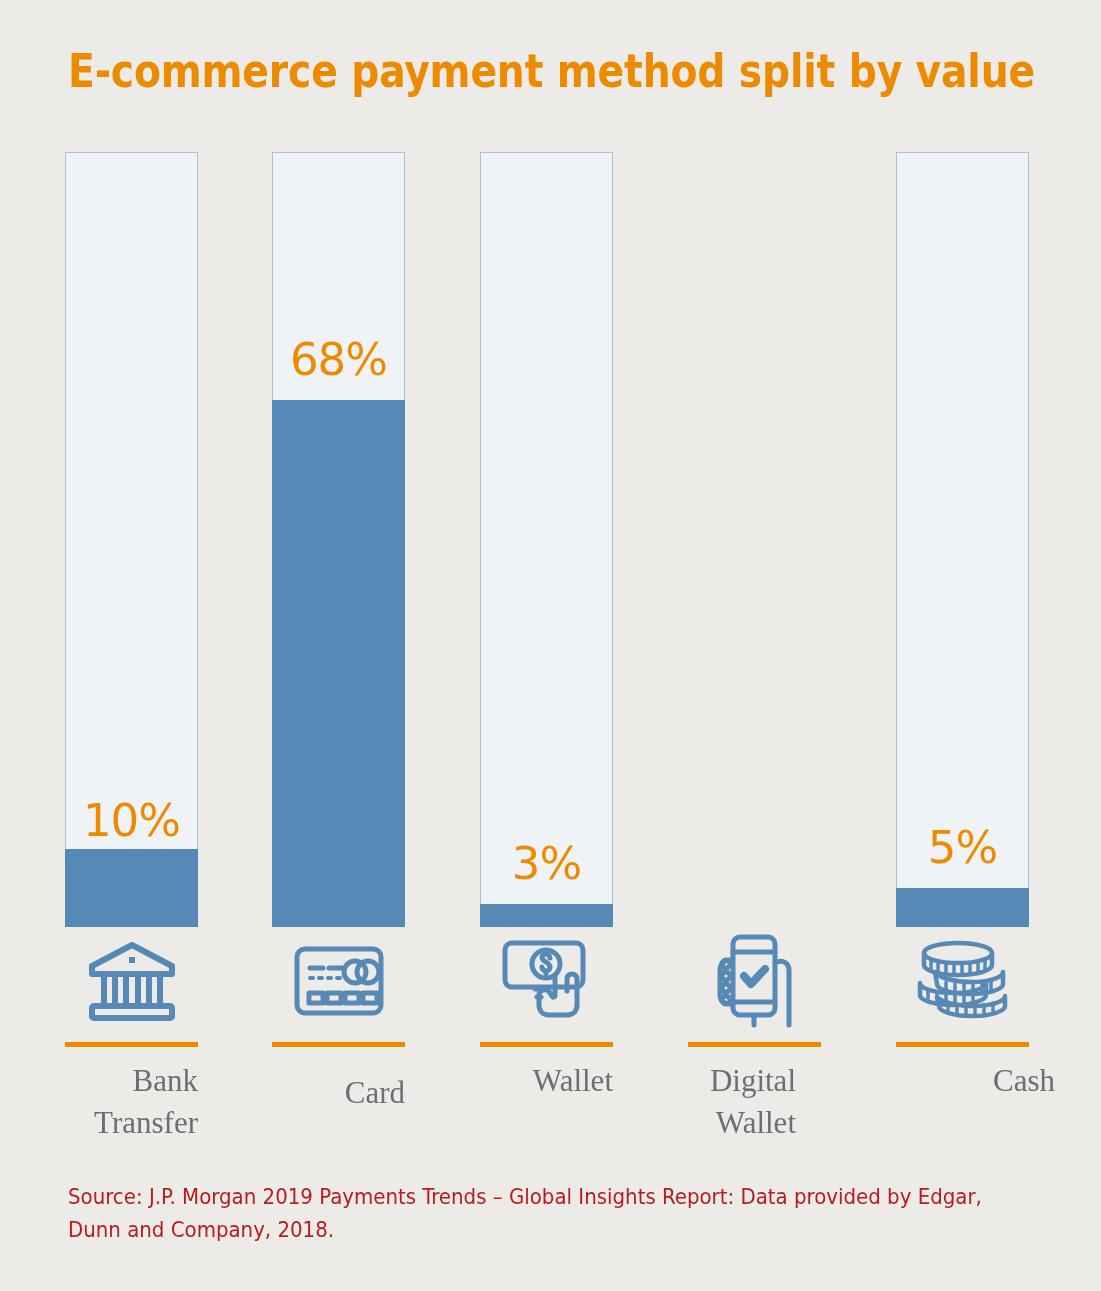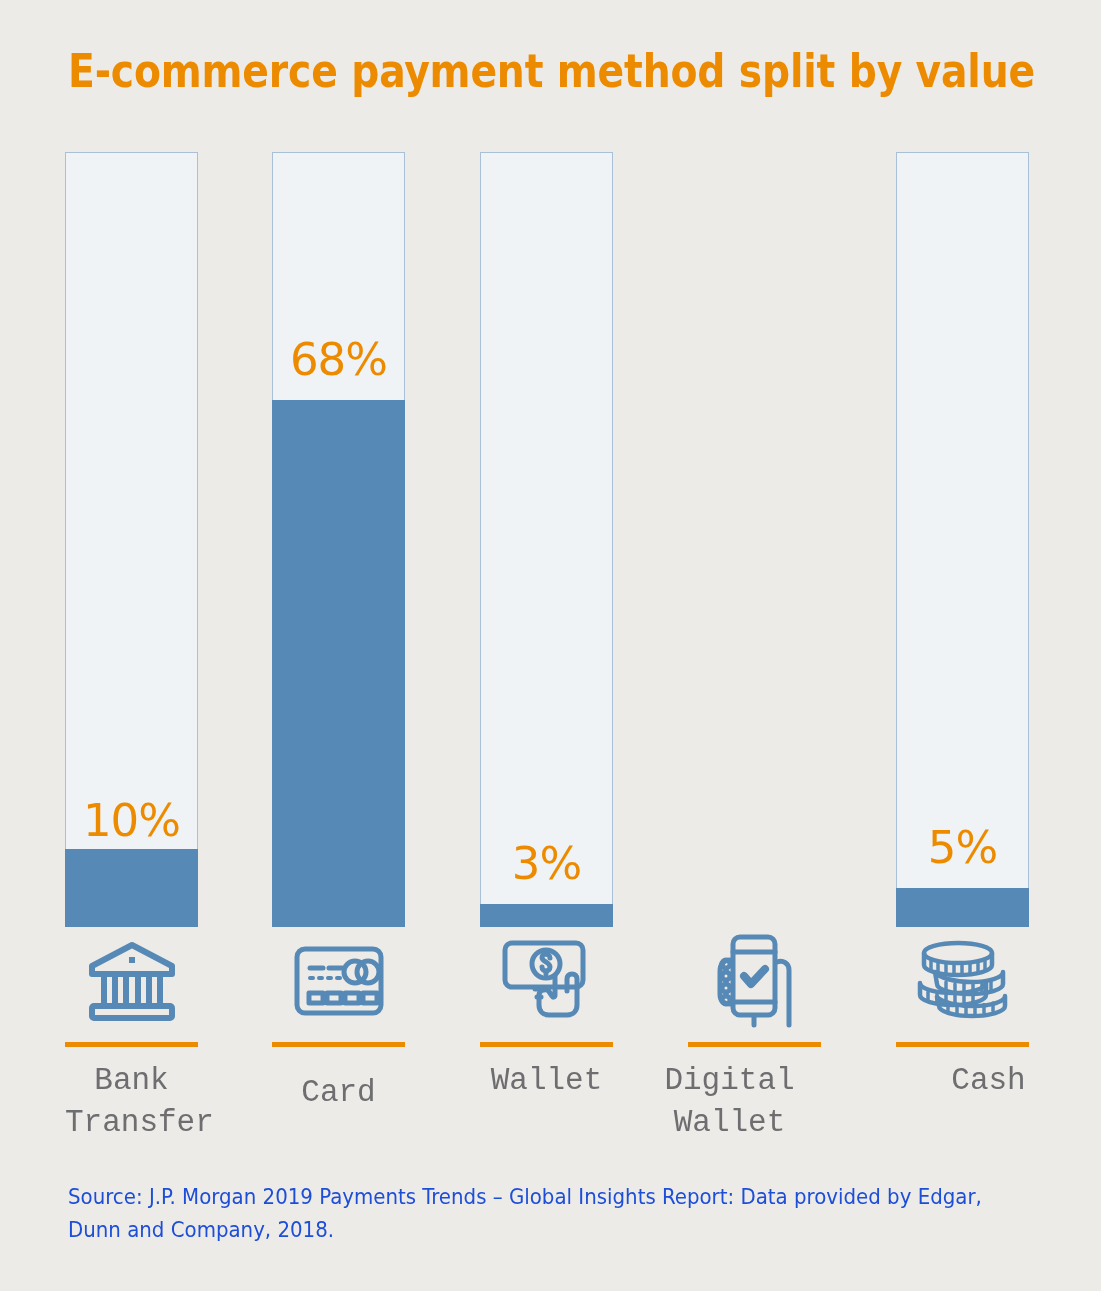--- a/index.html
+++ b/index.html
@@ -128,35 +128,35 @@
     position: absolute;
     left: 65px;
     top: 1060px;
     width: 965px;
     height: 100px;
   }
   .cat {
     position: absolute;
     top: 0;
     width: 133px;
-    text-align: center;
+    text-align: right;
     color: #6E6E71;
     font-size: 31px;
     line-height: 42px;
-    font-family: Liberation Mono, monospace;
+    font-family: Liberation Serif, serif;
     white-space: pre-line;
   }
 
   
   .source {
     position: absolute;
     left: 68px;
     top: 1180px;
     width: 960px;
-    color: #1d4ed8;
+    color: #b91c1c;
     font-size: 22px;
     line-height: 33px;
     font-family: "DejaVu Sans Condensed", "Liberation Sans Narrow", "Liberation Sans", sans-serif;
   }
 </style>
 </head>
 <body>
 
 <div class="page">
 

